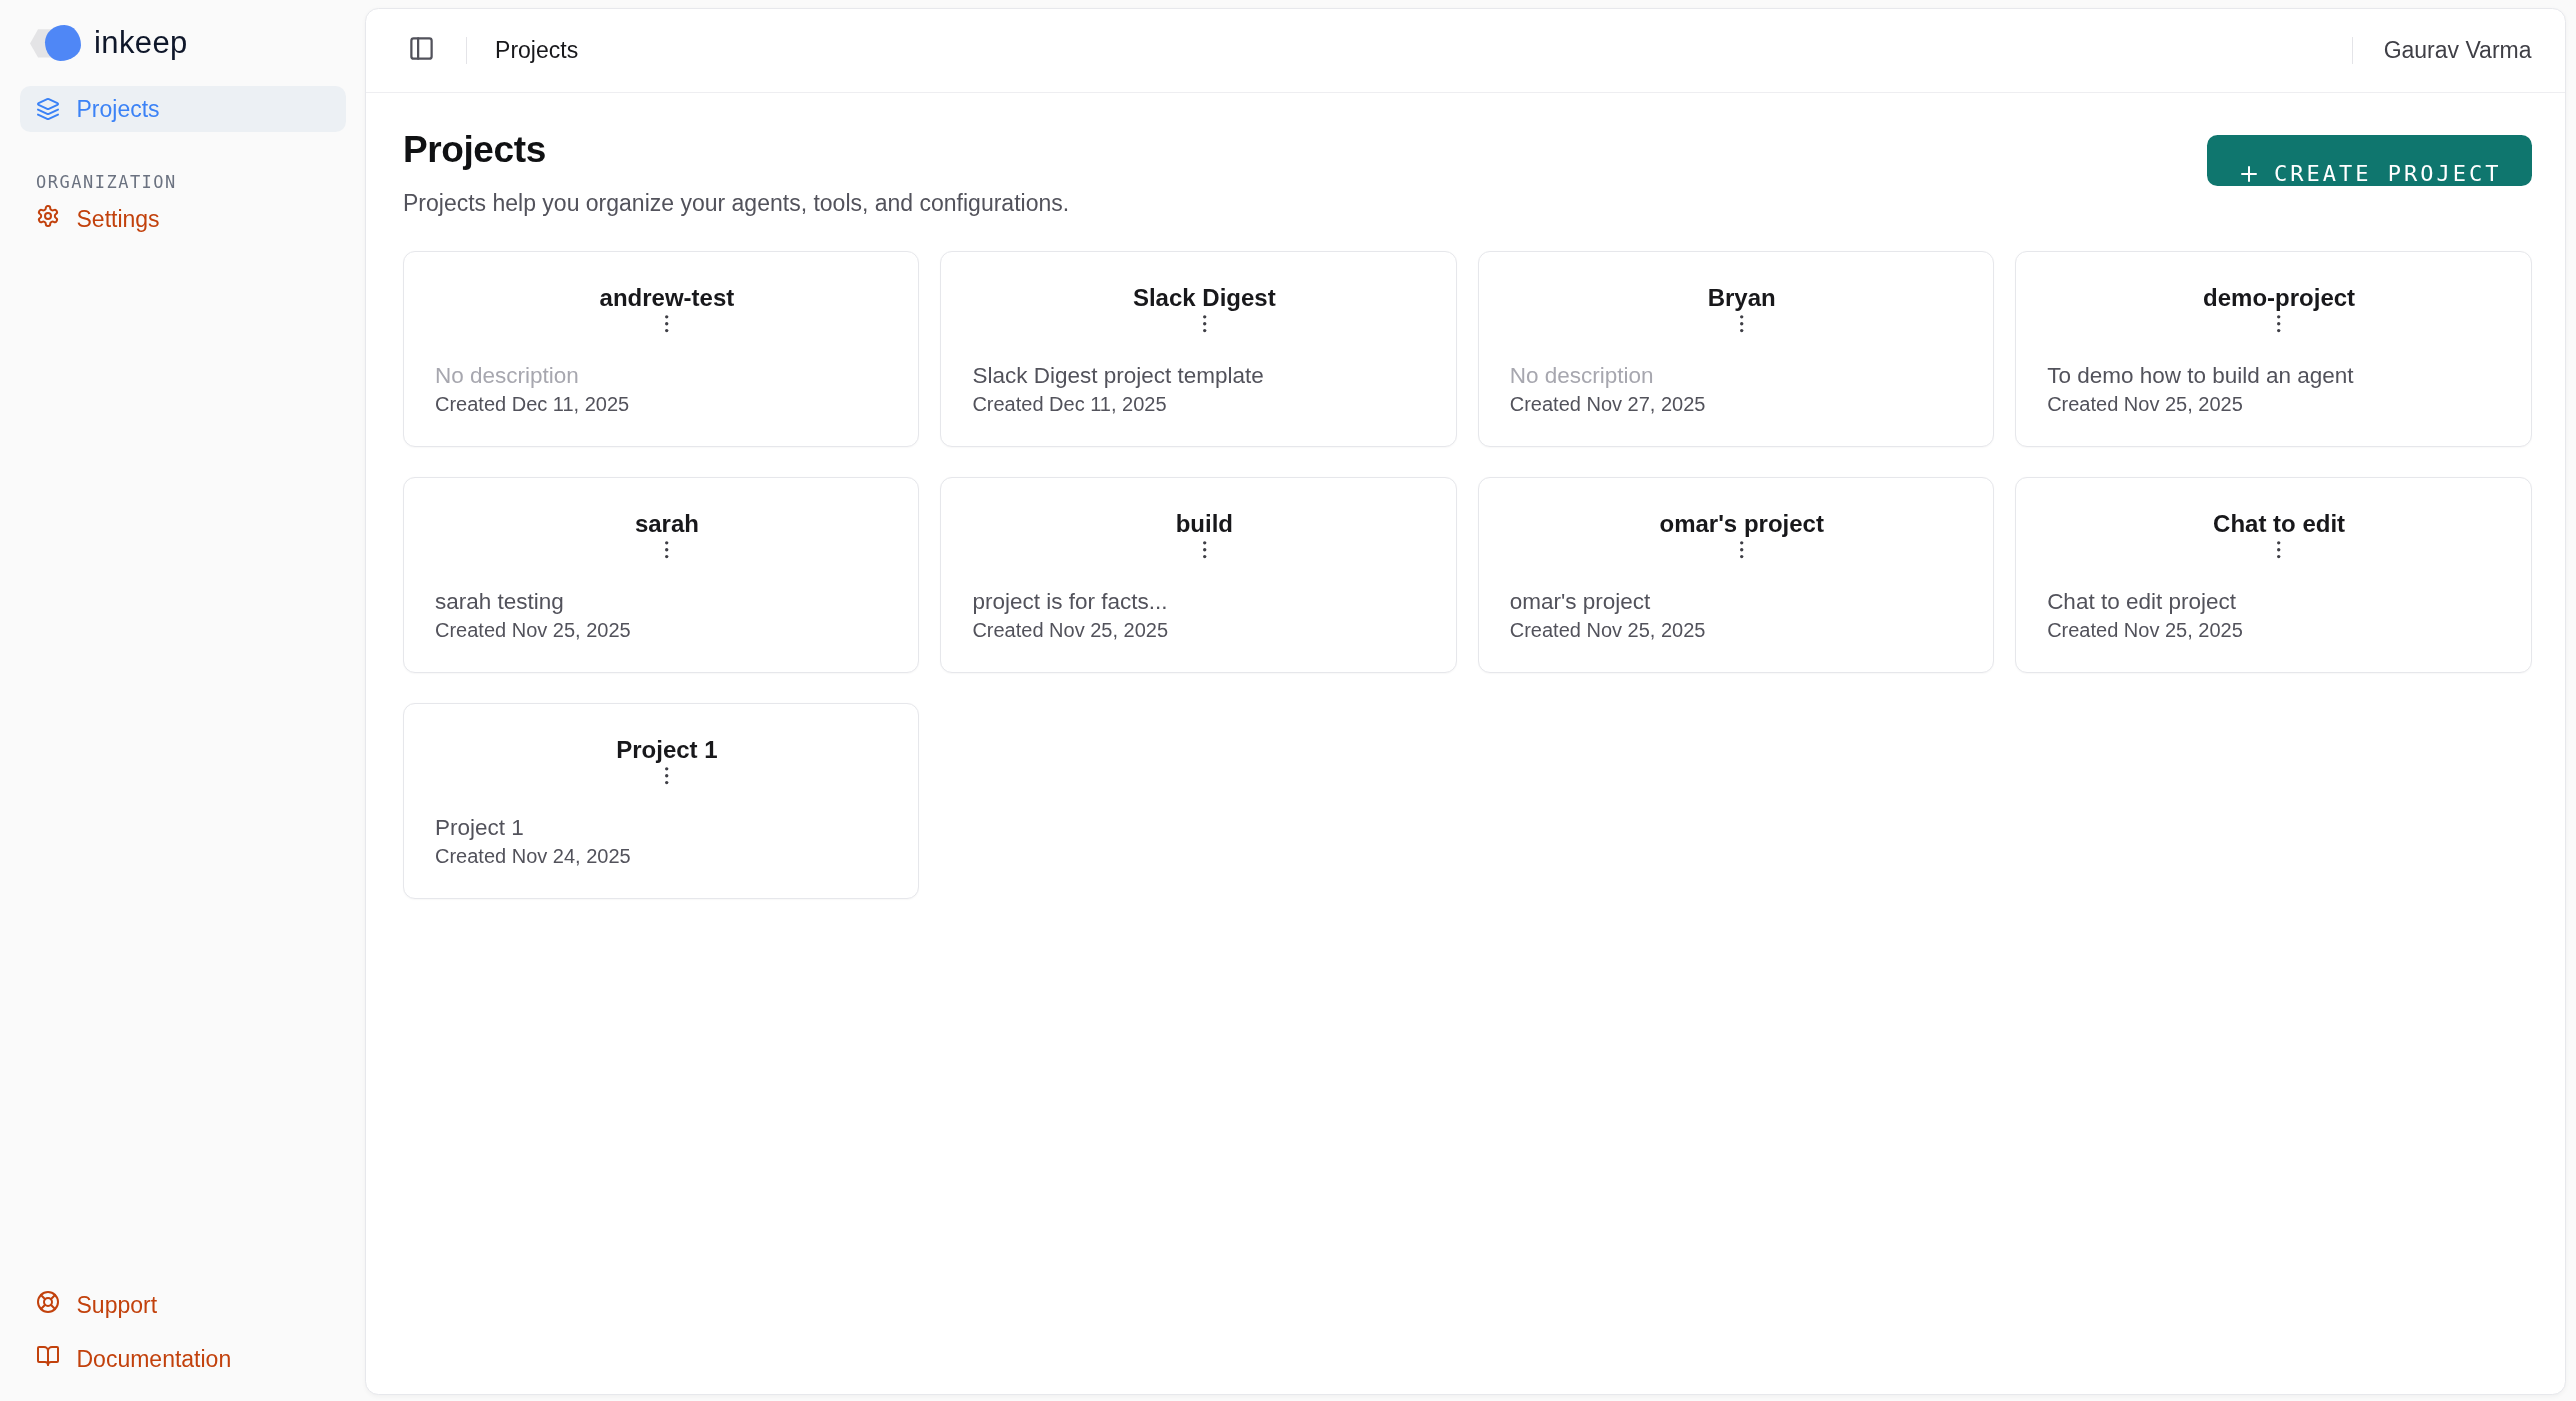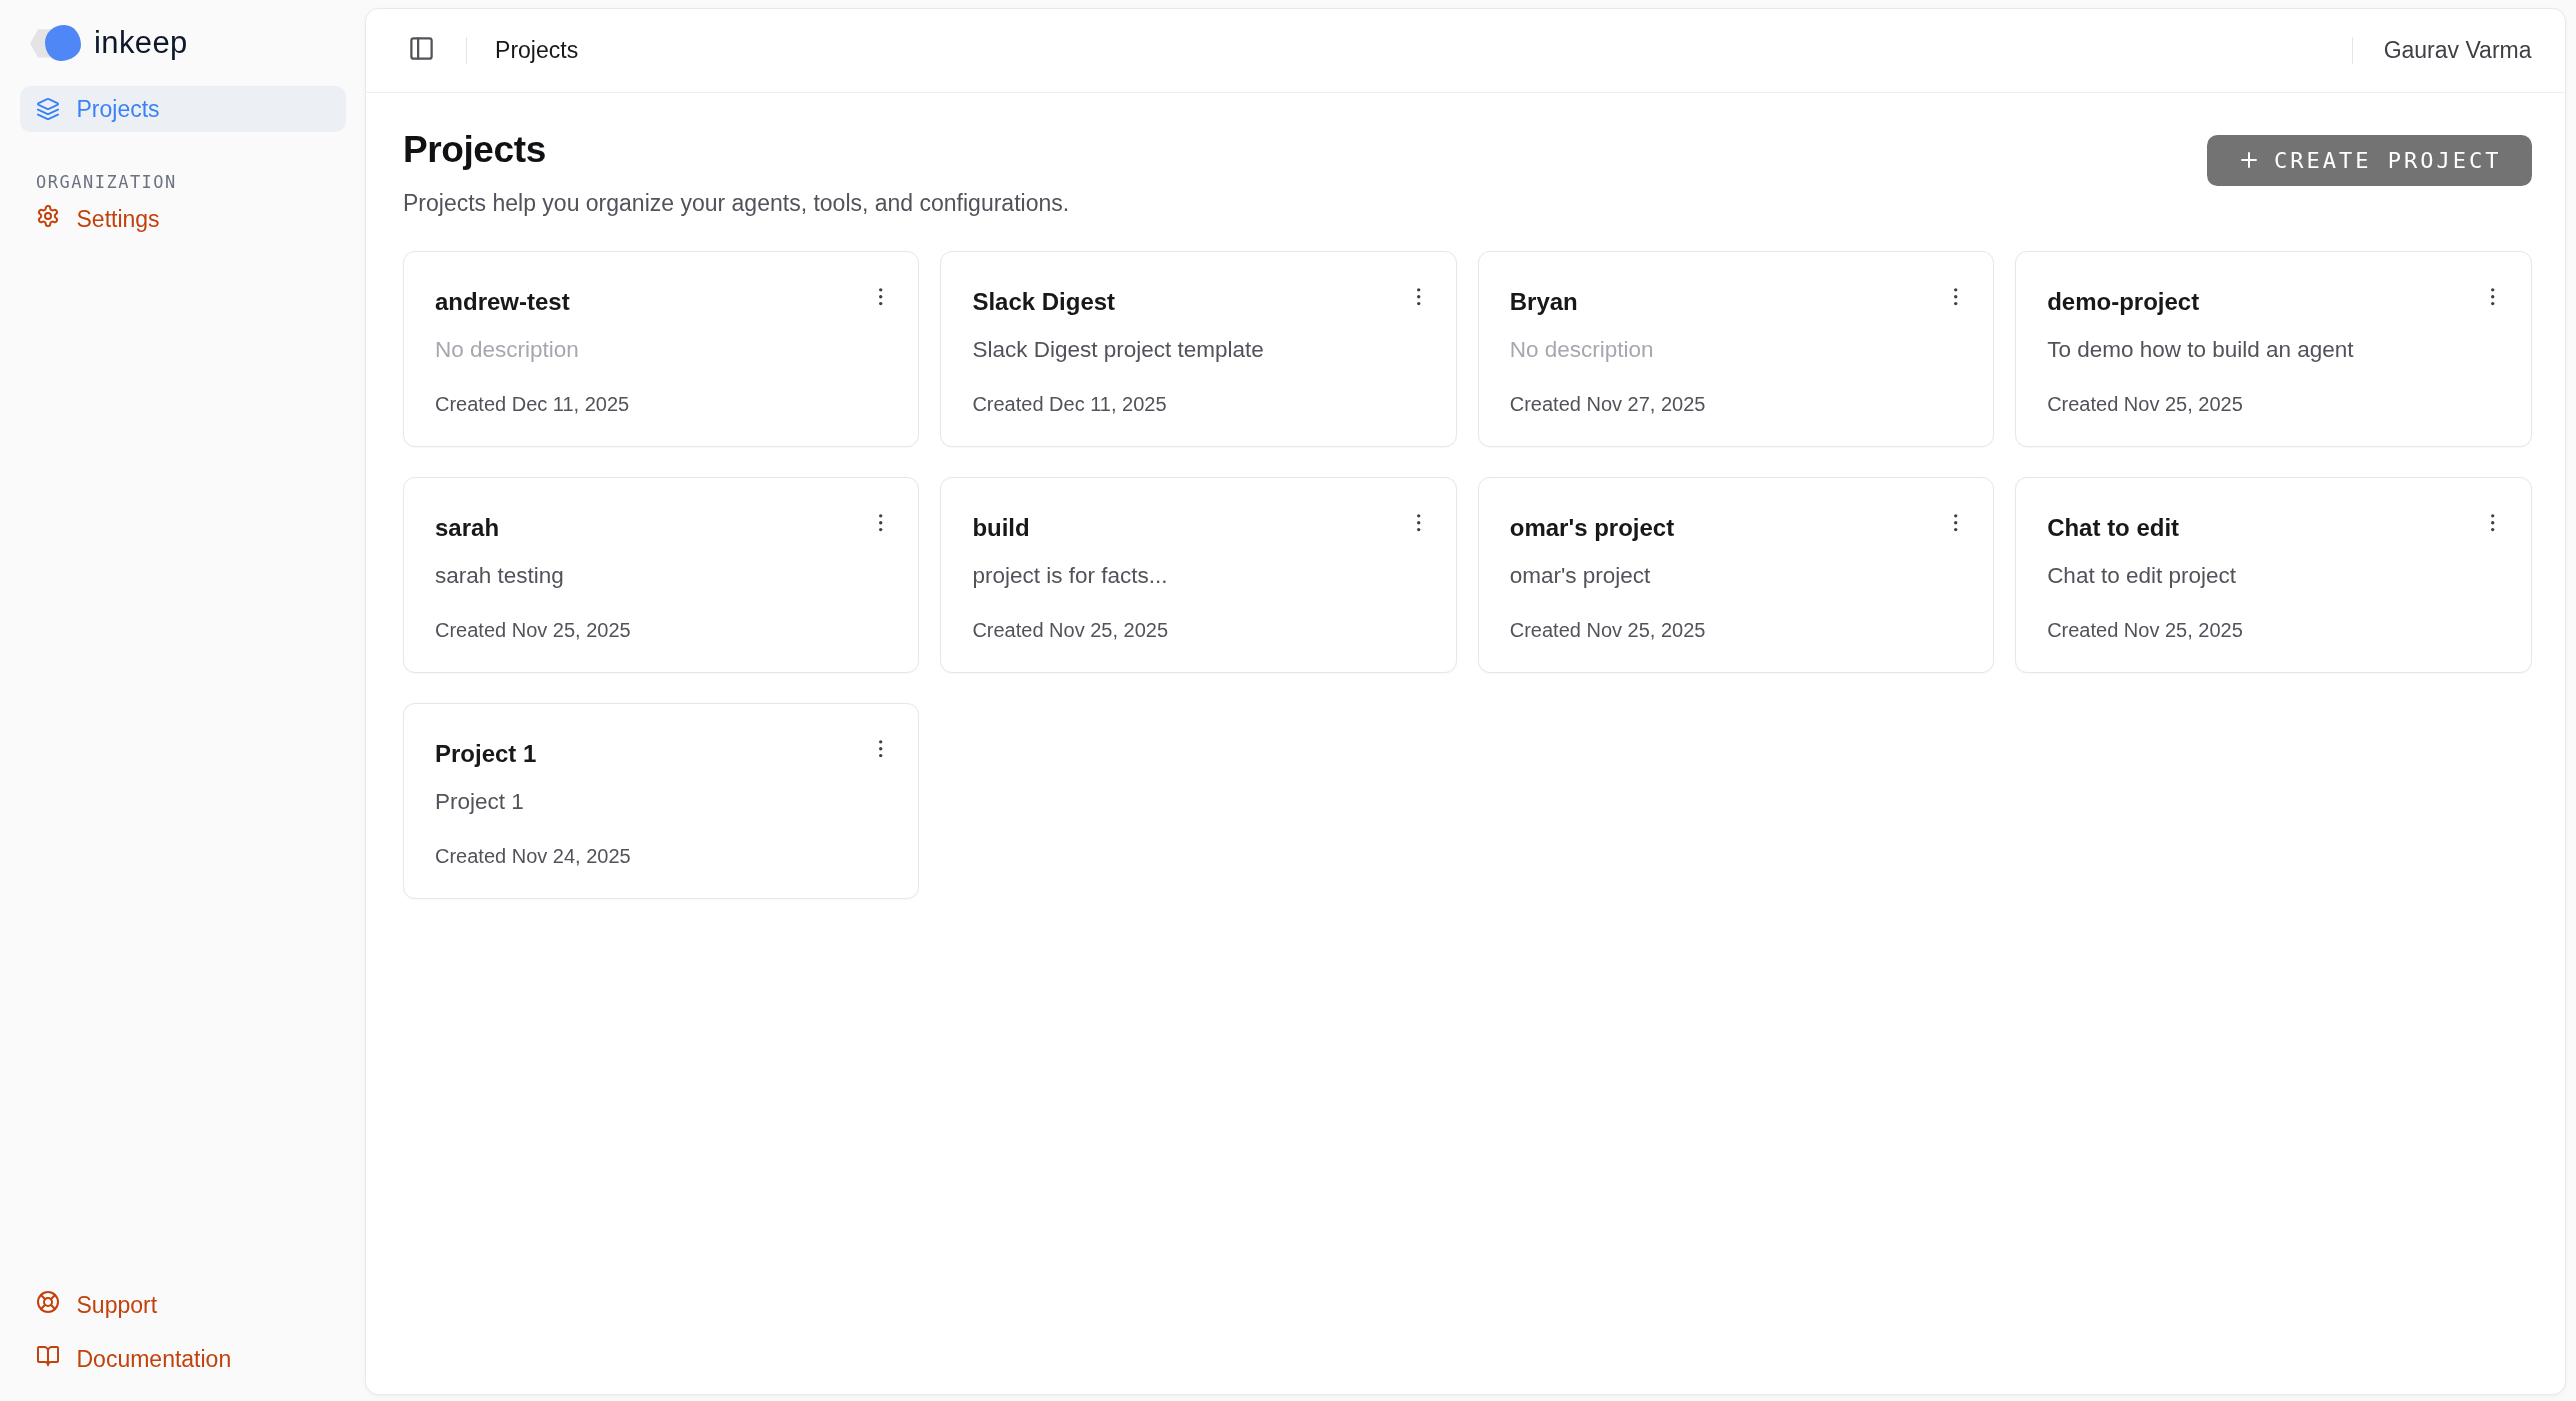--- a/index.html
+++ b/index.html
@@ -74,38 +74,38 @@
   .user-name { font-size: 23px; color: #3f3f46; cursor: pointer; }
 
   .page-header {
     display: flex; align-items: flex-start; justify-content: space-between;
     padding: 36px 33px 0 37px;
   }
   .page-title { font-size: 37px; font-weight: 600; letter-spacing: -0.4px; color: #101113; }
   .page-subtitle { margin-top: 19.5px; font-size: 23px; color: #52525b; }
   .create-btn {
     margin-top: 6px; height: 51px; padding: 0 30px;
-    display: inline-flex; align-items: center; gap: 13.5px;
-    background: #737373; color: #ffffff; border: none; border-radius: 10.5px;
+    display: inline-flex; align-items: flex-end; gap: 13.5px;
+    background: #0f766e; color: #ffffff; border: none; border-radius: 10.5px;
     font-family: "DejaVu Sans Mono", "Liberation Mono", monospace;
     font-size: 22px; font-weight: 500; letter-spacing: 3px; cursor: pointer;
   }
 
   .grid {
     margin-top: 34px; padding: 0 33px 36px 37px;
     display: grid; grid-template-columns: repeat(4, 1fr);
     column-gap: 21px; row-gap: 30px; align-content: start;
   }
   .card {
     height: 196px; background: #fff; border: 0.7px solid #e6e7eb; border-radius: 12px;
     box-shadow: 0 0.7px 1.5px rgba(0,0,0,0.03);
     padding: 33px 19.5px 30px 31px;
     display: flex; flex-direction: column; cursor: pointer;
   }
-  .card-head { display: flex; align-items: flex-end; justify-content: space-between; }
+  .card-head { display: flex; align-items: center; justify-content: space-between; flex-direction: column; }
   .card-title { font-size: 24px; font-weight: 600; color: #18181b; line-height: 1.1; }
   .kebab {
     background: none; border: none; color: #3f3f46; cursor: pointer;
     width: 36px; height: 36px; margin: -6px 0 0 0;
     display: flex; align-items: center; justify-content: center; border-radius: 7.5px;
   }
   .card-desc { margin-top: 21px; font-size: 22.5px; color: #52525b; line-height: 1.2;
     white-space: nowrap; overflow: hidden; text-overflow: ellipsis; }
   .card-desc.muted { color: #a7a7af; }
   .card-date { margin-top: auto; font-size: 20px; color: #52525b; }

